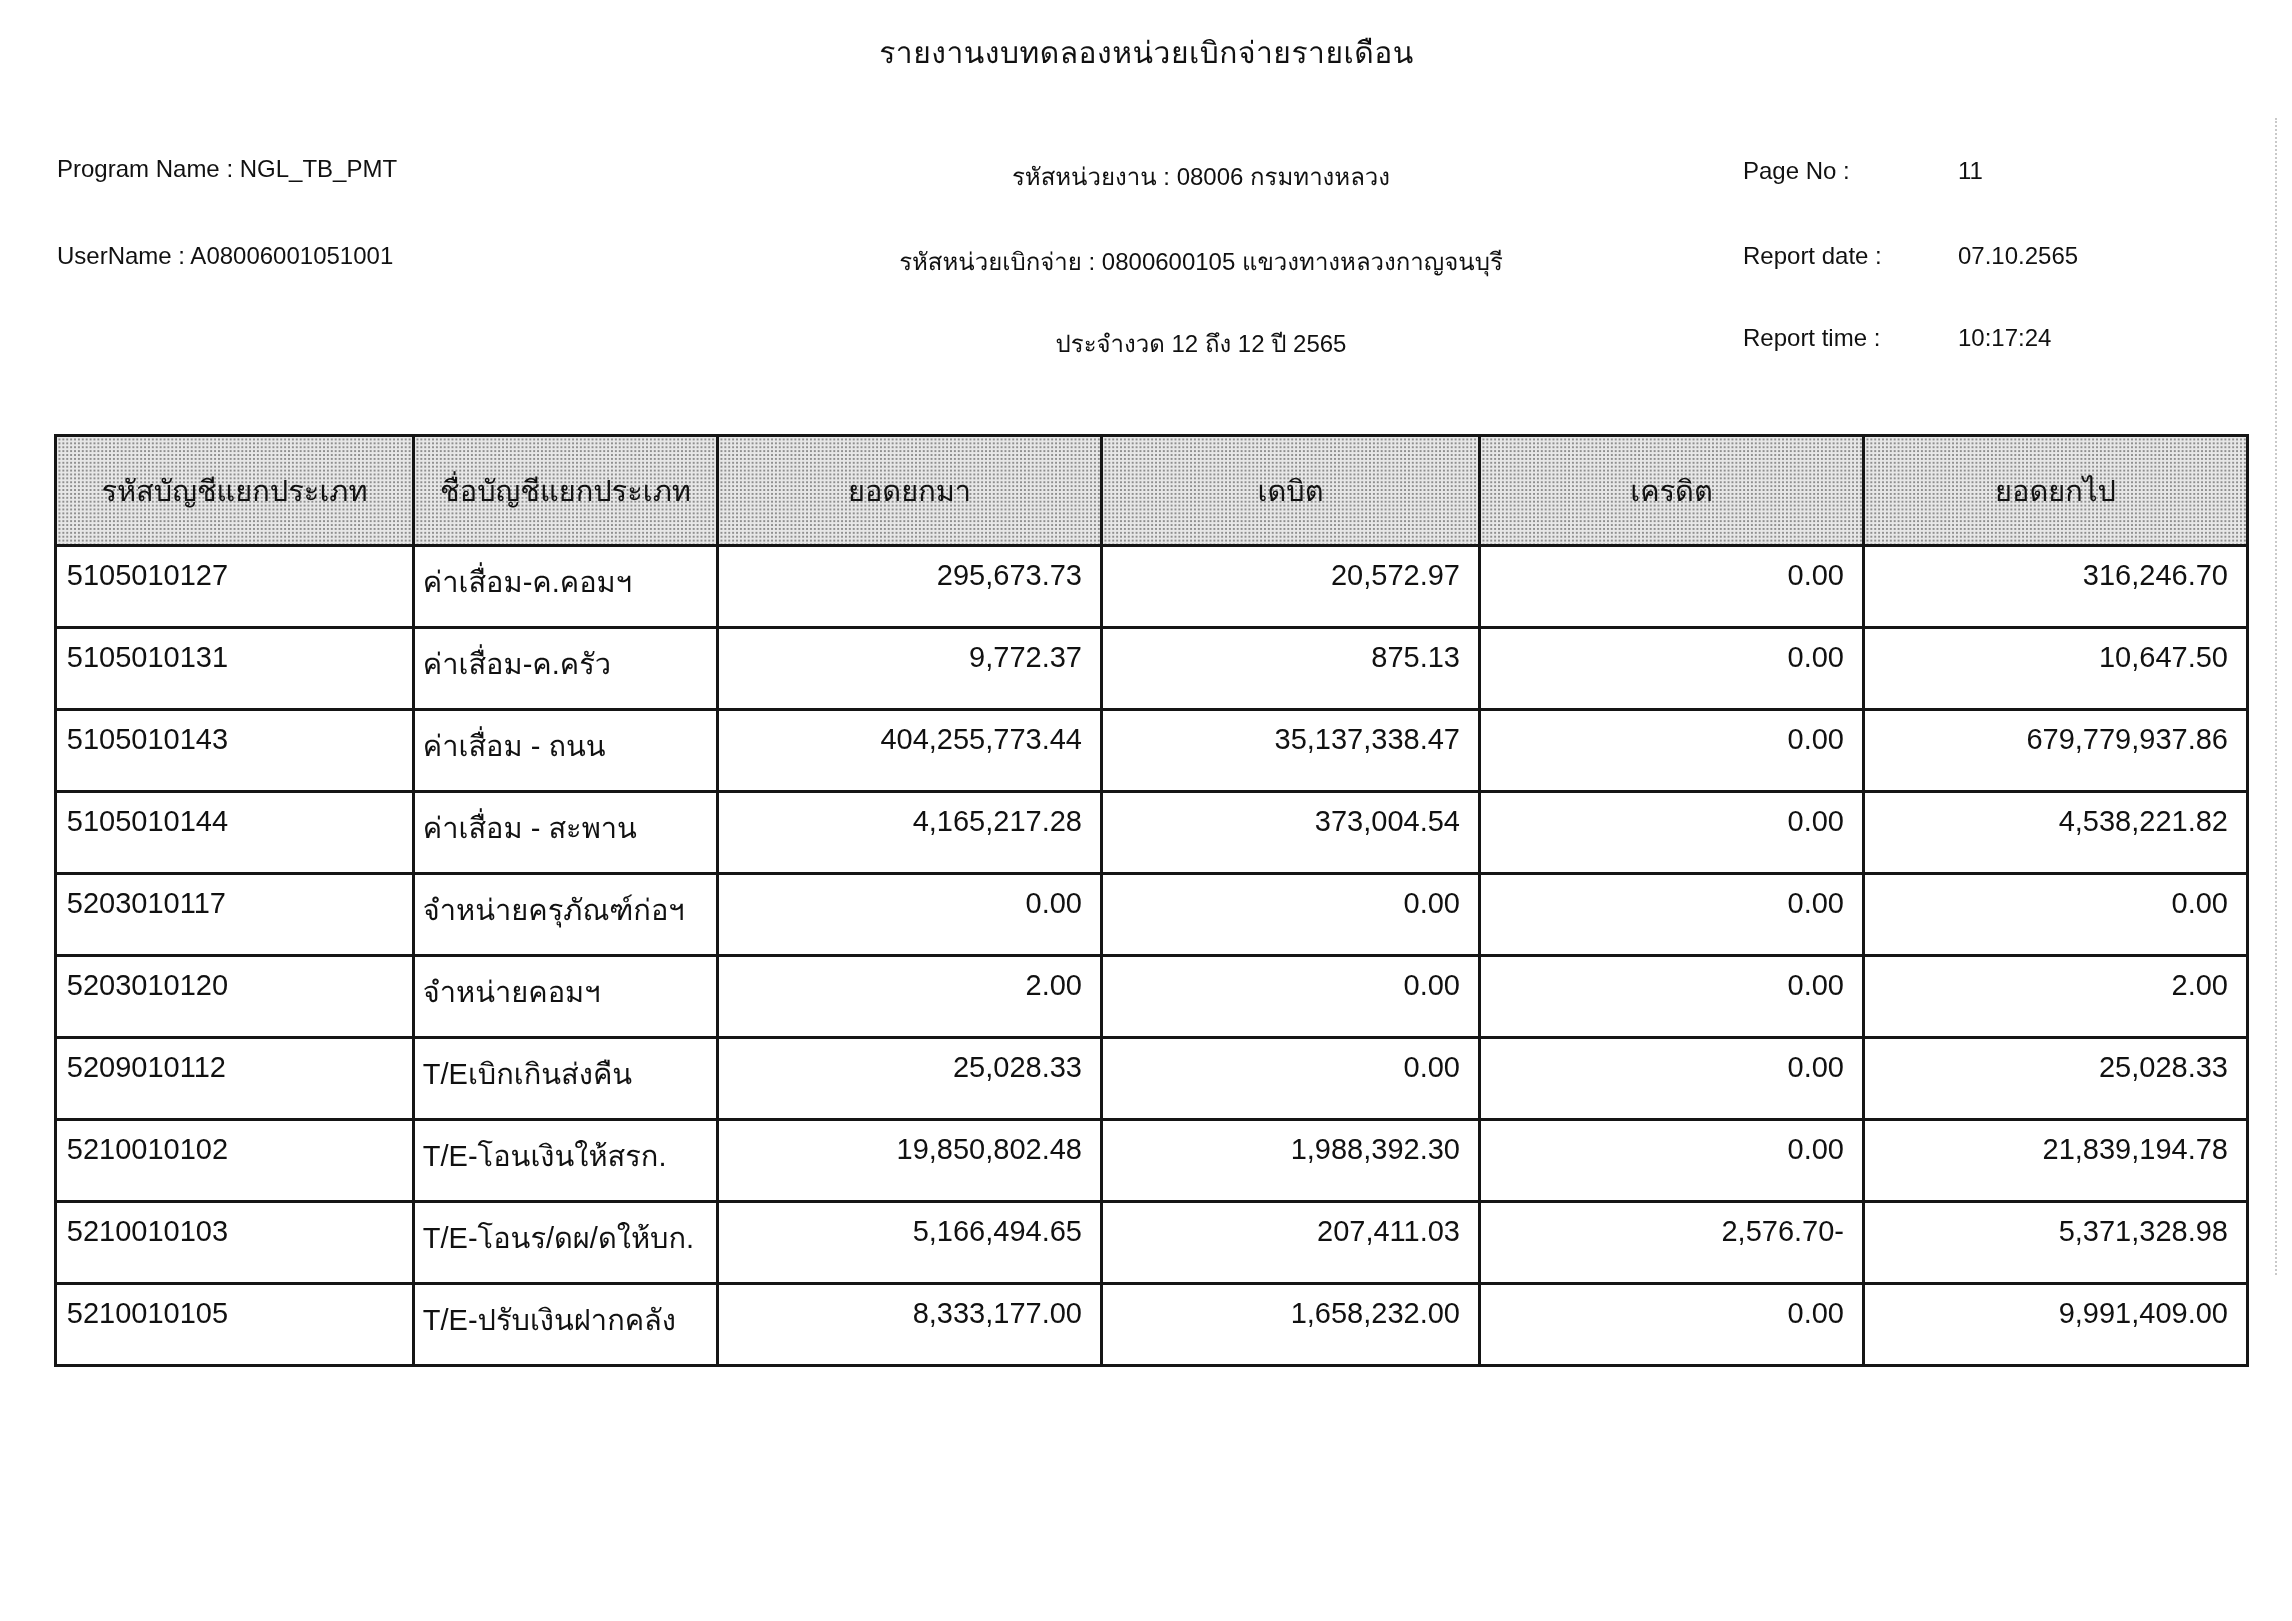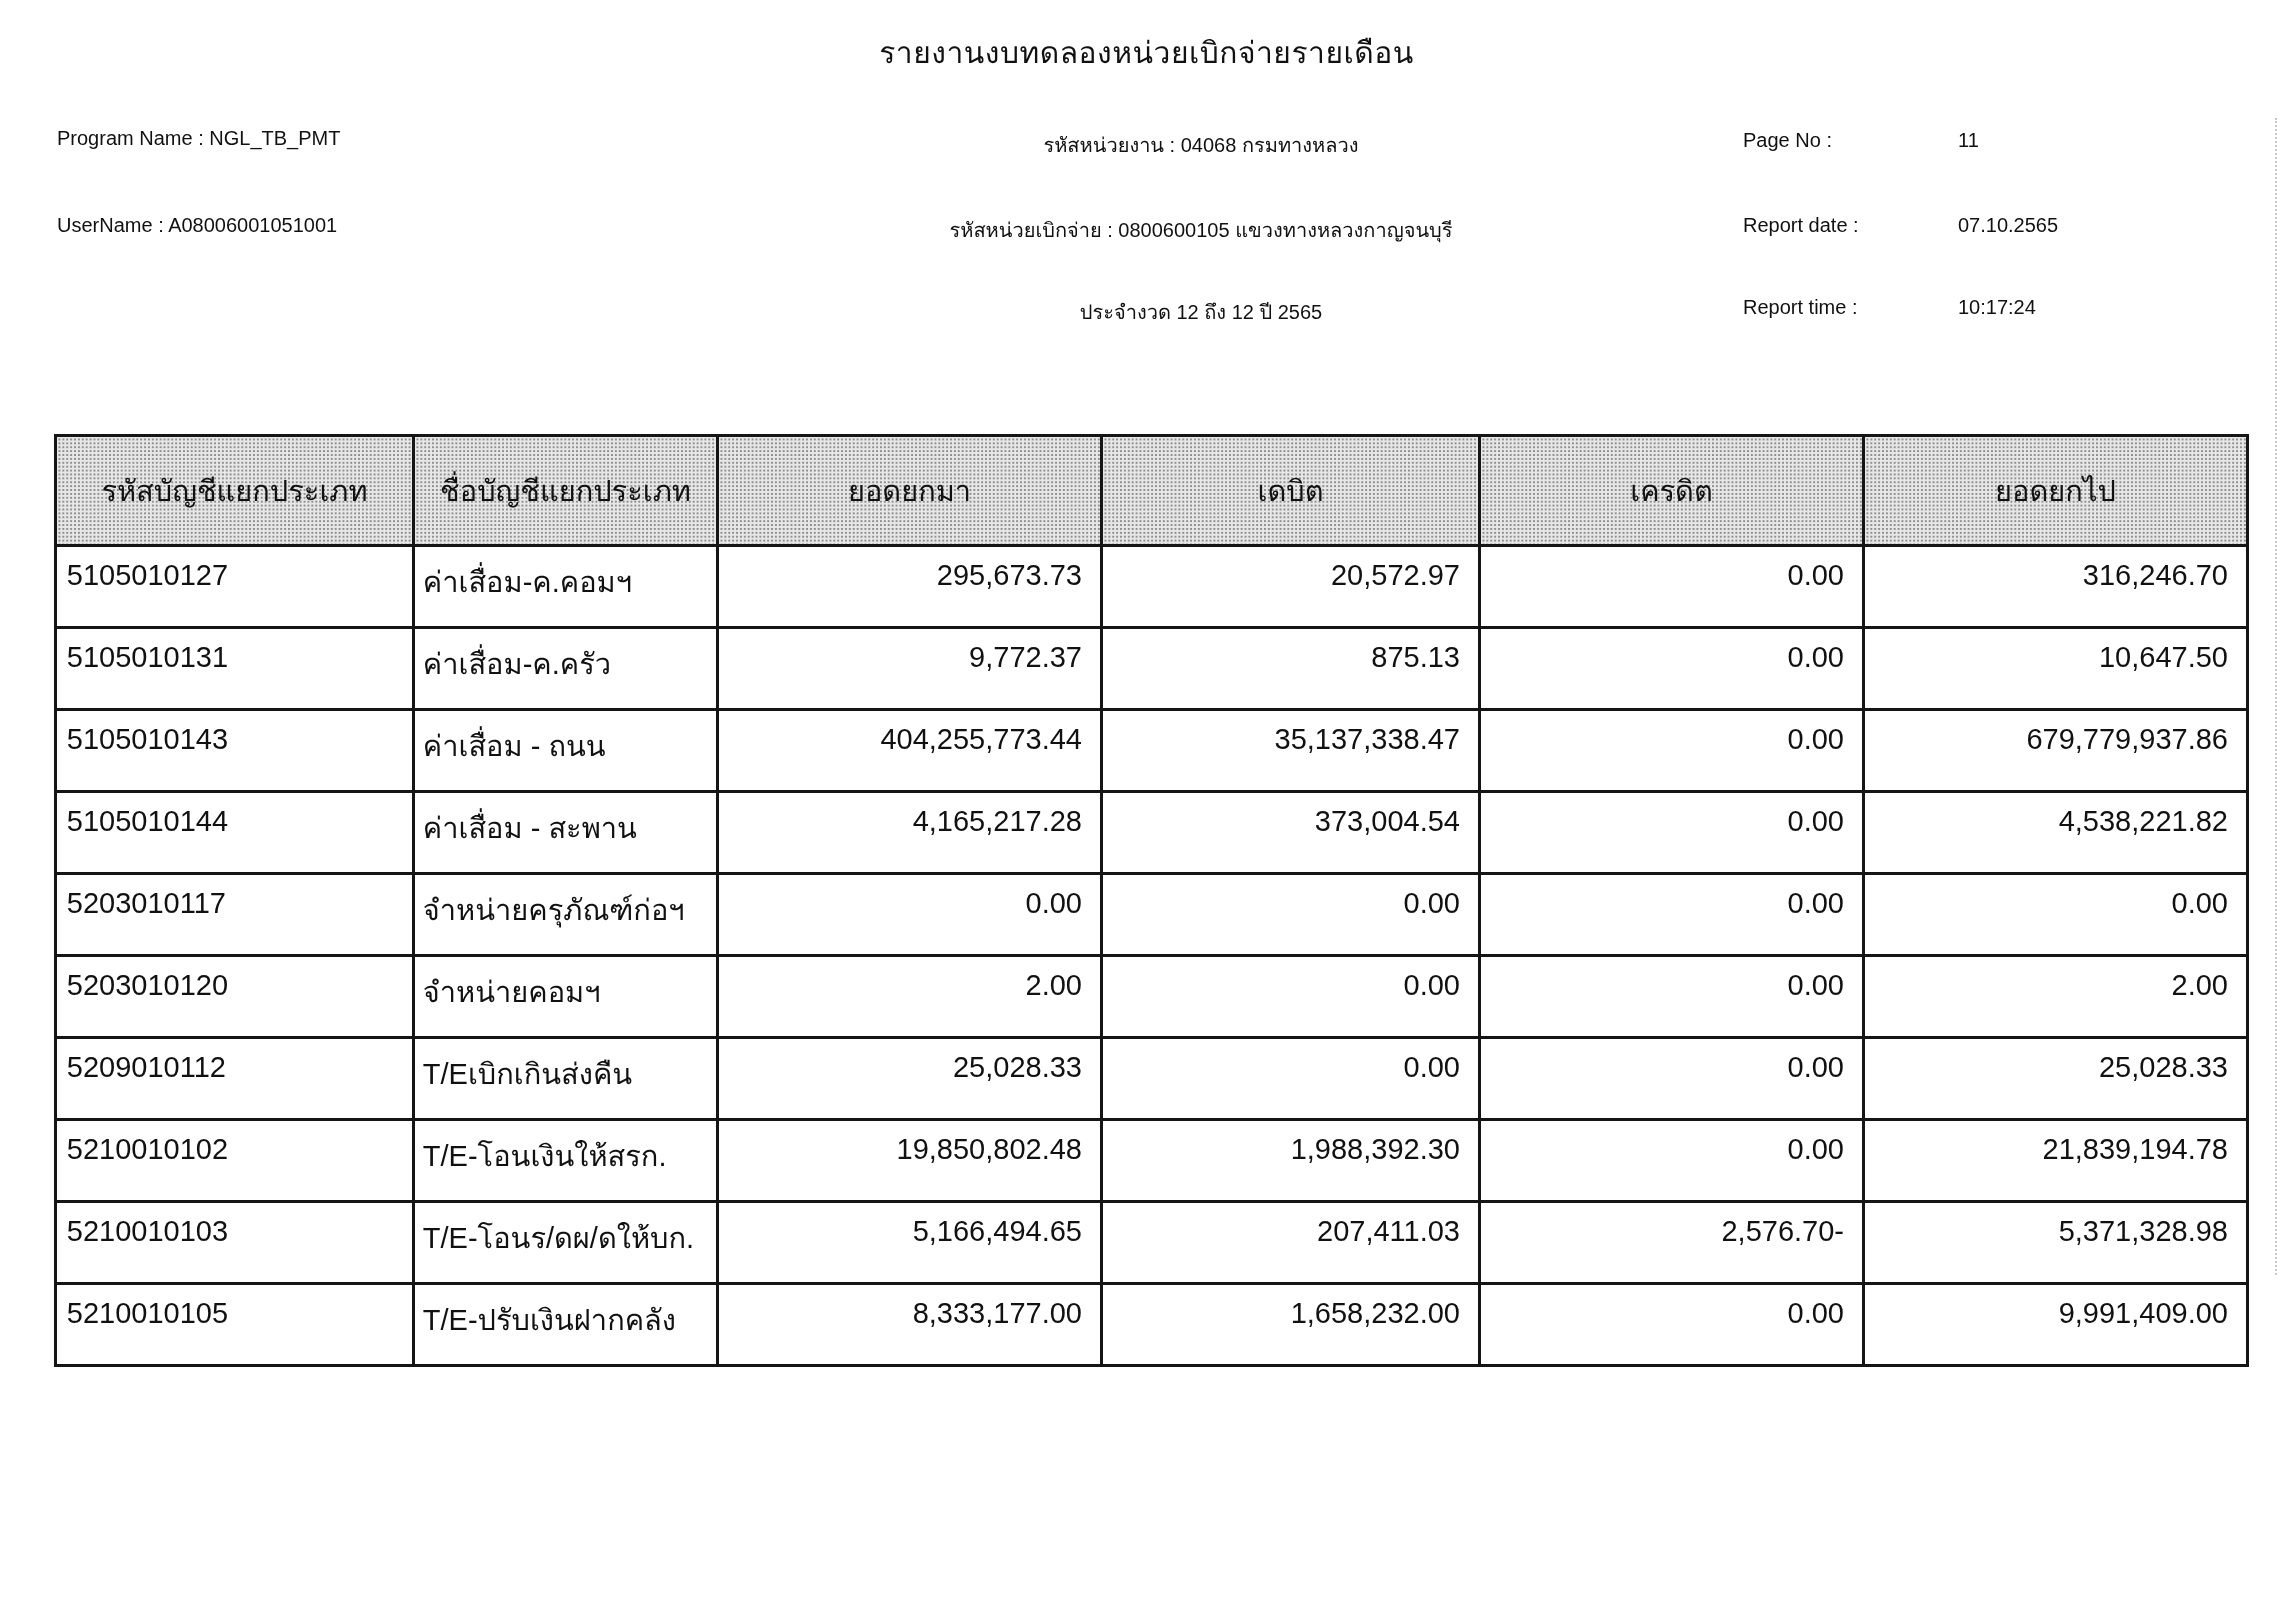--- a/index.html
+++ b/index.html
@@ -17,21 +17,21 @@
   }
   .title {
     position: absolute;
     top: 29px;
     left: 0;
     width: 100%;
     text-align: center;
     font-size: 30px;
     letter-spacing: 0.5px;
   }
-  .hdr-line { position: absolute; font-size: 20px; white-space: nowrap; }
+  .hdr-line { position: absolute; font-size: 24px; white-space: nowrap; margin-top: 28px; }
   .hdr-left-1 { left: 57px;  top: 127px; }
   .hdr-left-2 { left: 57px;  top: 214px; }
   .hdr-center { left: 843px; width: 716px; text-align: center; }
   .hdr-c-1 { top: 129px; }
   .hdr-c-2 { top: 214px; }
   .hdr-c-3 { top: 296px; }
   .hdr-right-label { left: 1743px; }
   .hdr-right-value { left: 1958px; }
   .hdr-r-1 { top: 129px; }
   .hdr-r-2 { top: 214px; }
@@ -86,21 +86,21 @@
 </head>
 <body>
 
 <div class="page">
 
   <div class="title">รายงานงบทดลองหน่วยเบิกจ่ายรายเดือน</div>
 
   <div class="hdr-line hdr-left-1">Program Name : NGL_TB_PMT</div>
   <div class="hdr-line hdr-left-2">UserName : A08006001051001</div>
 
-  <div class="hdr-line hdr-center hdr-c-1">รหัสหน่วยงาน : 04068 กรมทางหลวง</div>
+  <div class="hdr-line hdr-center hdr-c-1">รหัสหน่วยงาน : 08006 กรมทางหลวง</div>
   <div class="hdr-line hdr-center hdr-c-2">รหัสหน่วยเบิกจ่าย : 0800600105 แขวงทางหลวงกาญจนบุรี</div>
   <div class="hdr-line hdr-center hdr-c-3">ประจำงวด 12 ถึง 12 ปี 2565</div>
 
   <div class="hdr-line hdr-right-label hdr-r-1">Page No :</div>
   <div class="hdr-line hdr-right-value hdr-r-1">11</div>
   <div class="hdr-line hdr-right-label hdr-r-2">Report date :</div>
   <div class="hdr-line hdr-right-value hdr-r-2">07.10.2565</div>
   <div class="hdr-line hdr-right-label hdr-r-3">Report time :</div>
   <div class="hdr-line hdr-right-value hdr-r-3">10:17:24</div>
 

